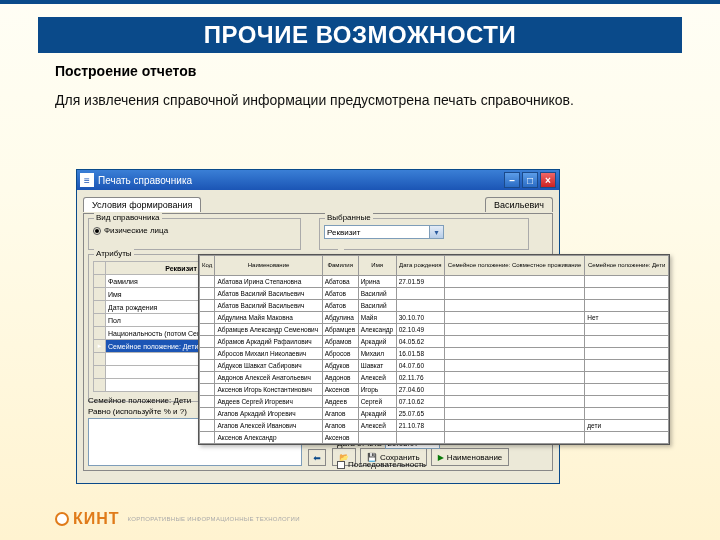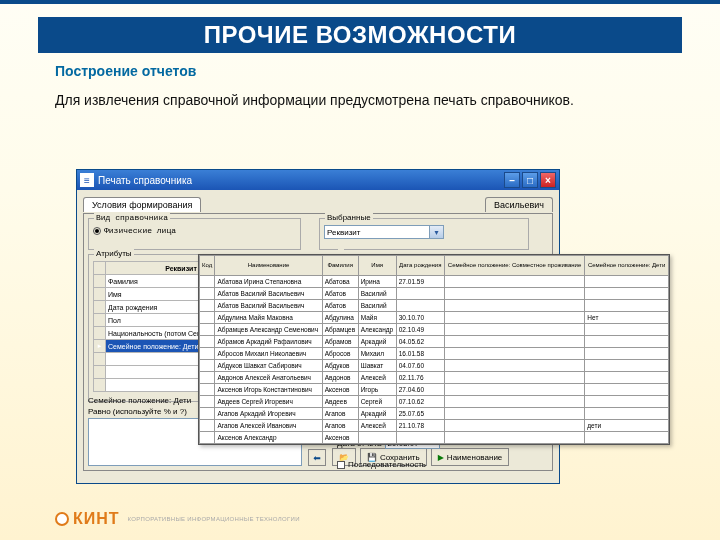--- a/index.html
+++ b/index.html
@@ -20,21 +20,21 @@
     font-size: 24px;
     font-weight: bold;
     text-align: center;
     padding: 4px 12px;
     margin: 13px 38px 0 38px;
     letter-spacing: 0.5px;
   }
   .subtitle {
     font-size: 14px;
     font-weight: bold;
-    color: #0369a1;
+    color: #000000;
     margin: 10px 0 0 55px;
   }
   .desc {
     font-size: 14px;
     color: #111;
     margin: 12px 55px 0 55px;
     line-height: 1.35;
   }
   
   .window {
@@ -182,21 +182,21 @@
       <div class="tb-btn tb-close">×</div>
     </div>
   </div>
   <div class="work">
     <div class="tabs">
       <div class="tab active">Условия формирования</div>
       <div class="tab">Васильевич</div>
     </div>
     <div class="panel">
       <div class="row1">
-        <div class="fieldset" style="width:213px;height:32px;font-family:Liberation Mono, monospace;">
+        <div class="fieldset" style="width:213px;height:32px;">
           <span class="legend">Вид справочника</span>
           <div class="radio">
               <span class="r sel"></span>
               <span>Физические лица</span>
             </div>
         </div>
         <div class="fieldset" style="width:210px;height:32px;">
           <span class="legend">Выбранные</span>
           <div class="dropdown">Реквизит</div>
         </div>

